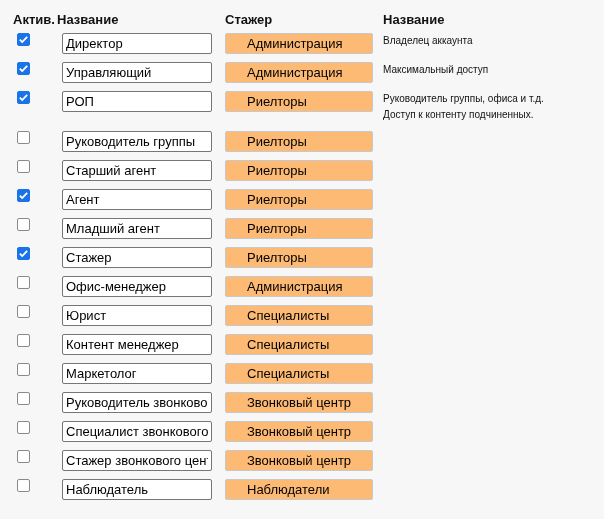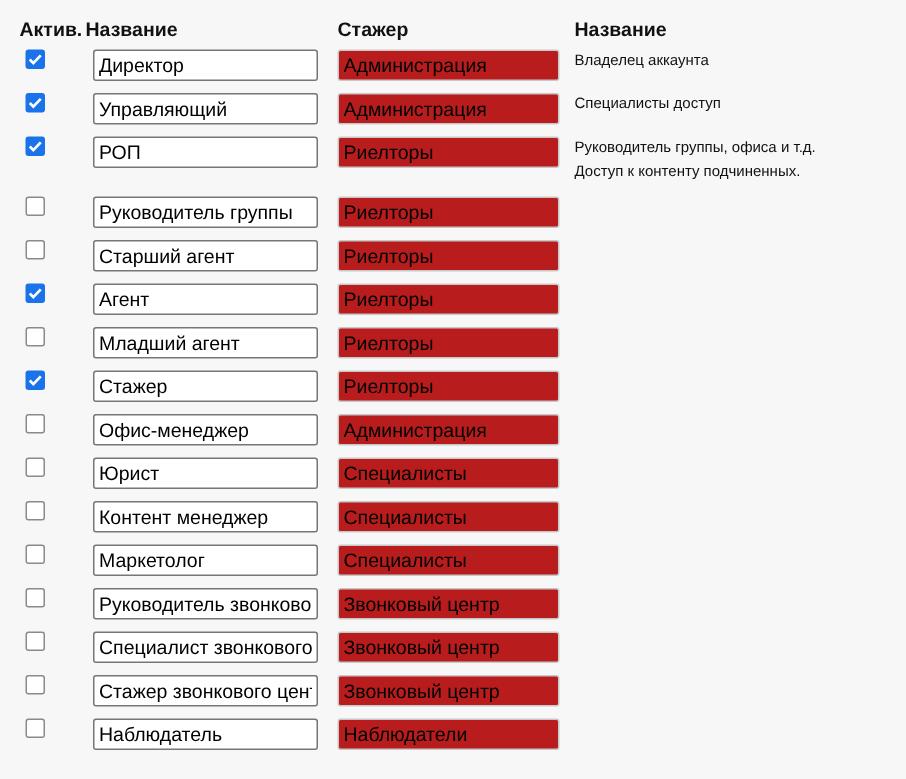--- a/index.html
+++ b/index.html
@@ -77,25 +77,25 @@
     margin-right: 13px;
     outline: none;
   }
   .group-input {
     width: 148px;
     flex: 0 0 148px;
     height: 21px;
     box-sizing: border-box;
     border: 1px solid #c8c8c8;
     border-radius: 2px;
-    background: #b91c1c;
+    background: #fdba74;
     color: #000;
     font-family: "Liberation Sans", "DejaVu Sans", sans-serif;
     font-size: 13px;
-    padding: 0 3px;
+    padding: 0 21px;
     margin-right: 10px;
     outline: none;
   }
   .note {
     flex: 1;
     font-size: 10px;
     line-height: 16px;
     color: #111;
     white-space: pre-line;
   }
@@ -127,21 +127,21 @@
   <div class="row">
     <span class="cb-cell">
       <span class="checkbox checked">
         <svg width="11" height="11" viewBox="0 0 12 12">
           <path d="M2 6.2 L4.6 8.8 L10 3.2" stroke="#ffffff" stroke-width="2" fill="none" stroke-linecap="butt"></path>
         </svg>
       </span>
     </span>
     <input class="name-input" type="text" value="Управляющий" style="">
     <input class="group-input" type="text" readonly="" value="Администрация" style="">
-    <div class="note">Специалисты доступ</div>
+    <div class="note">Максимальный доступ</div>
   </div>
 
   <div class="row">
     <span class="cb-cell">
       <span class="checkbox checked">
         <svg width="11" height="11" viewBox="0 0 12 12">
           <path d="M2 6.2 L4.6 8.8 L10 3.2" stroke="#ffffff" stroke-width="2" fill="none" stroke-linecap="butt"></path>
         </svg>
       </span>
     </span>

